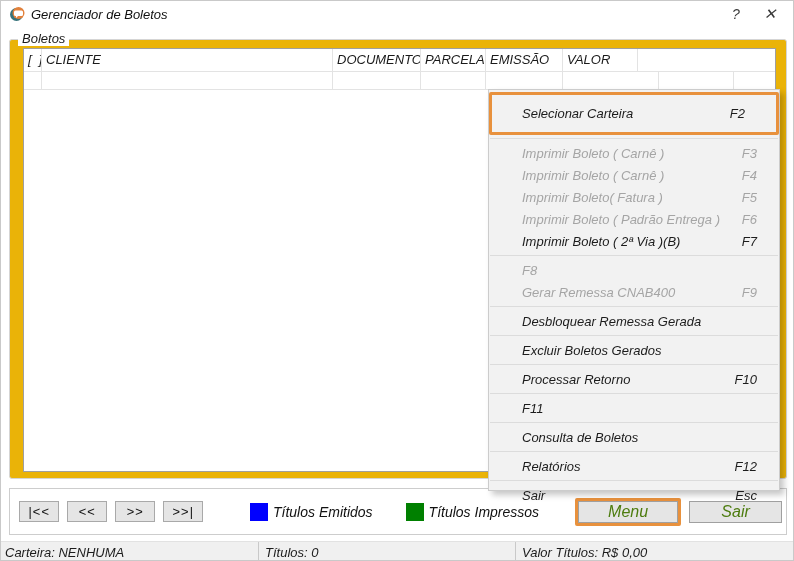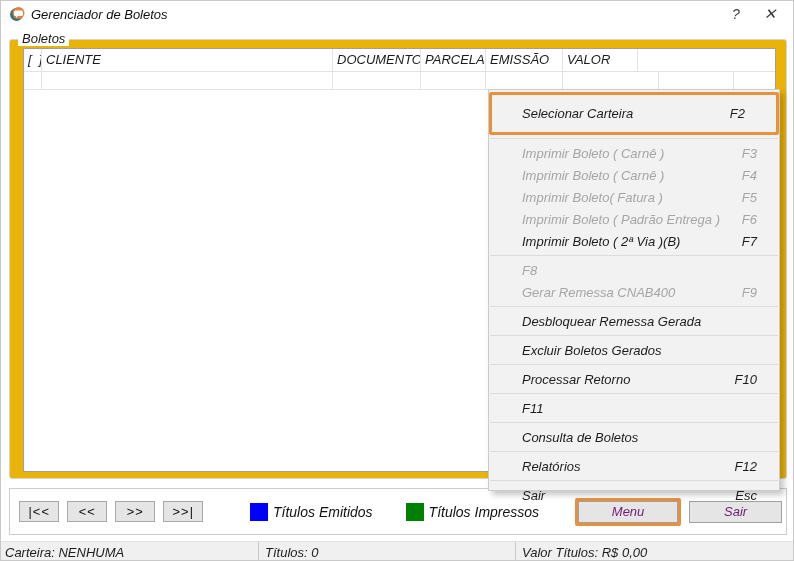--- a/index.html
+++ b/index.html
@@ -49,21 +49,21 @@
   .nav-btn{width:40px;height:21px;margin-left:8px;background:#e5e5e5;border:1px solid #a9a9a9;
            font-size:13px;color:#111;display:flex;align-items:center;justify-content:center;
            letter-spacing:1px;cursor:default;}
   .nav-btn:first-child{margin-left:9px;}
   .legend-swatch{width:18px;height:18px;display:inline-block;flex:0 0 auto;}
   .legend-swatch.blue{background:#0000ff;margin-left:47px;}
   .legend-swatch.green{background:#008000;margin-left:33px;}
   .legend-label{font-size:14px;color:#111;margin-left:5px;white-space:nowrap;}
   .menu-btn-wrap{margin-left:36px;border:3px solid #e8913d;border-radius:2px;padding:0;}
   .btn{width:100px;height:22px;background:#e5e5e5;border:1px solid #a0a0a0;
-       font-size:13px;color:#701a75;display:flex;align-items:center;justify-content:center;cursor:default;}
+       font-size:16px;color:#4d7c0f;display:flex;align-items:center;justify-content:center;cursor:default;}
   .btn.sair{margin-left:8px;width:93px;}
   
   .statusbar{position:absolute;left:0;top:540px;width:794px;height:21px;background:#f0f0f0;
              border-top:1px solid #e2e2e2;display:flex;font-size:13px;color:#1c1c1c;}
   .status-section{display:flex;align-items:center;padding-left:6px;border-right:1px solid #c9c9c9;}
   .status-section.s1{width:258px;padding-left:4px;}
   .status-section.s2{width:257px;}
   .status-section.s3{flex:1;border-right:none;}
 </style>
 </head>

